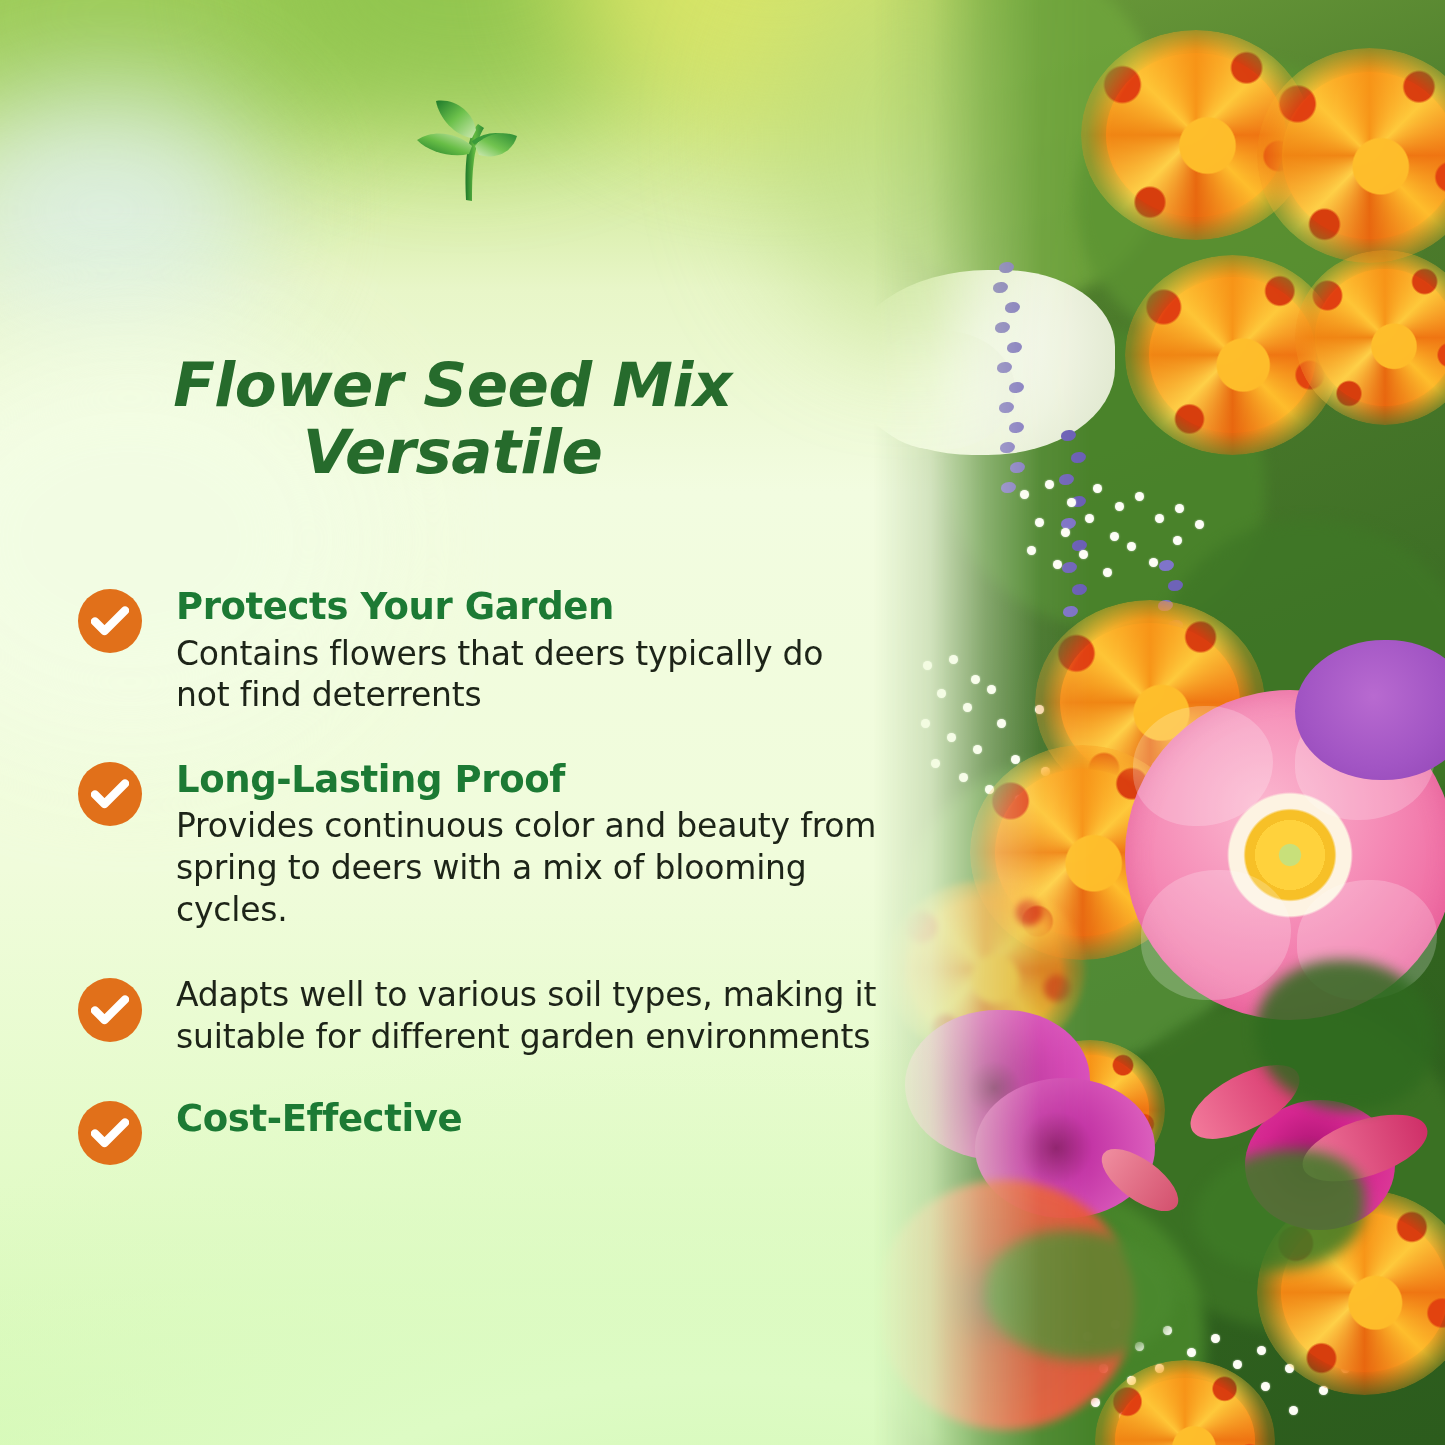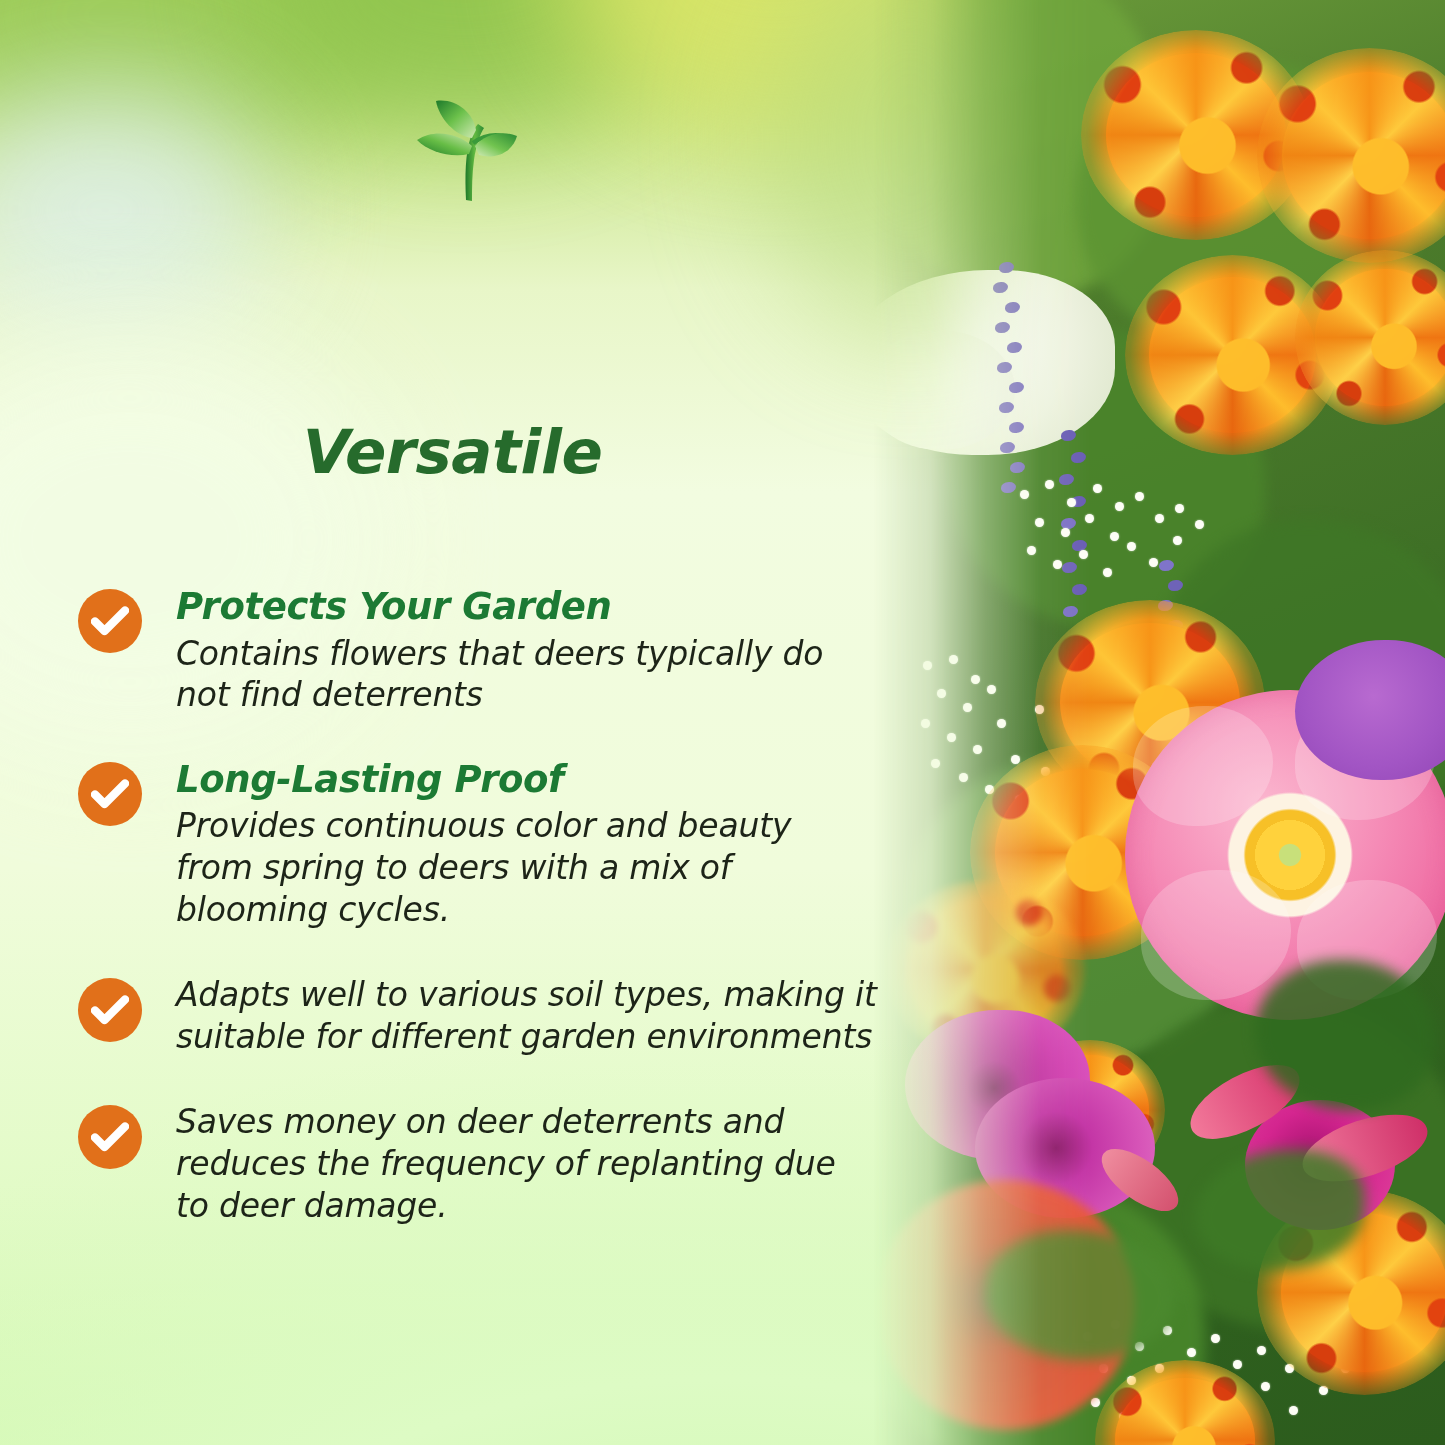--- a/index.html
+++ b/index.html
@@ -97,21 +97,21 @@
   h1.title{
     position:absolute;left:0;top:283px;width:905px;
     margin:0;text-align:center;
     font-family:"DejaVu Sans","Liberation Sans",sans-serif;
     font-weight:700;font-style:italic;
     font-size:61px;line-height:1.11;letter-spacing:-0.5px;
     color:#266b2c;
   }
 
   .benefits{position:absolute;left:78px;top:585px;width:800px;}
-  .benefit{position:relative;padding-left:98px;font-style:italic;}
+  .benefit{position:relative;padding-left:98px;}
   .check{
     position:absolute;left:0;top:4px;width:64px;height:64px;border-radius:50%;
     background:#e1701a;display:flex;align-items:center;justify-content:center;
   }
   .check svg{display:block;}
   .b-title{
     margin:0;font-family:"DejaVu Sans","Liberation Sans",sans-serif;
     font-weight:700;font-size:37px;line-height:1.18;letter-spacing:-0.4px;
     color:#1c7a34;
   }
@@ -321,21 +321,21 @@
           <path d="M100 47 C 110 40, 120 38, 130 40" stroke="#3a9a3a" stroke-width="4.5" fill="none"></path>
           <path d="M99 42 C 82 40, 66 22, 63 5 C 82 2, 100 16, 103 34 Z" fill="url(#lg1)"></path>
           <path d="M96 58 C 78 62, 56 56, 44 44 C 62 32, 86 38, 99 50 Z" fill="url(#lg3)"></path>
           <path d="M102 50 C 112 38, 130 34, 144 40 C 140 56, 122 64, 106 59 Z" fill="url(#lg2)"></path>
         </svg>
       </div>
     </div>
 
     <h1 class="title">
       <br>
-      <br>
+      <span>Flower Seed Mix</span><br>
       <span>Versatile</span>
     </h1>
 
     <div class="benefits">
 
       <div class="benefit">
         <span class="check">
           <svg width="38" height="30" viewBox="0 0 38 30" aria-hidden="true">
             <path d="M4 15.5 L13.5 25 L34 4.5" fill="none" stroke="#ffffff" stroke-width="8.2" stroke-linecap="round" stroke-linejoin="round"></path>
           </svg>
@@ -368,18 +368,18 @@
       </div>
 
       <div class="sp-3"></div>
 
       <div class="benefit">
         <span class="check">
           <svg width="38" height="30" viewBox="0 0 38 30" aria-hidden="true">
             <path d="M4 15.5 L13.5 25 L34 4.5" fill="none" stroke="#ffffff" stroke-width="8.2" stroke-linecap="round" stroke-linejoin="round"></path>
           </svg>
         </span>
-        <p class="b-desc">Saves money on deer deterrents and reduces the frequency of replanting due to deer damage.</p>
+        <p class="b-title">Cost-Effective</p>
       </div>
 
     </div>
   </div>
 </div>
 
 </body></html>

